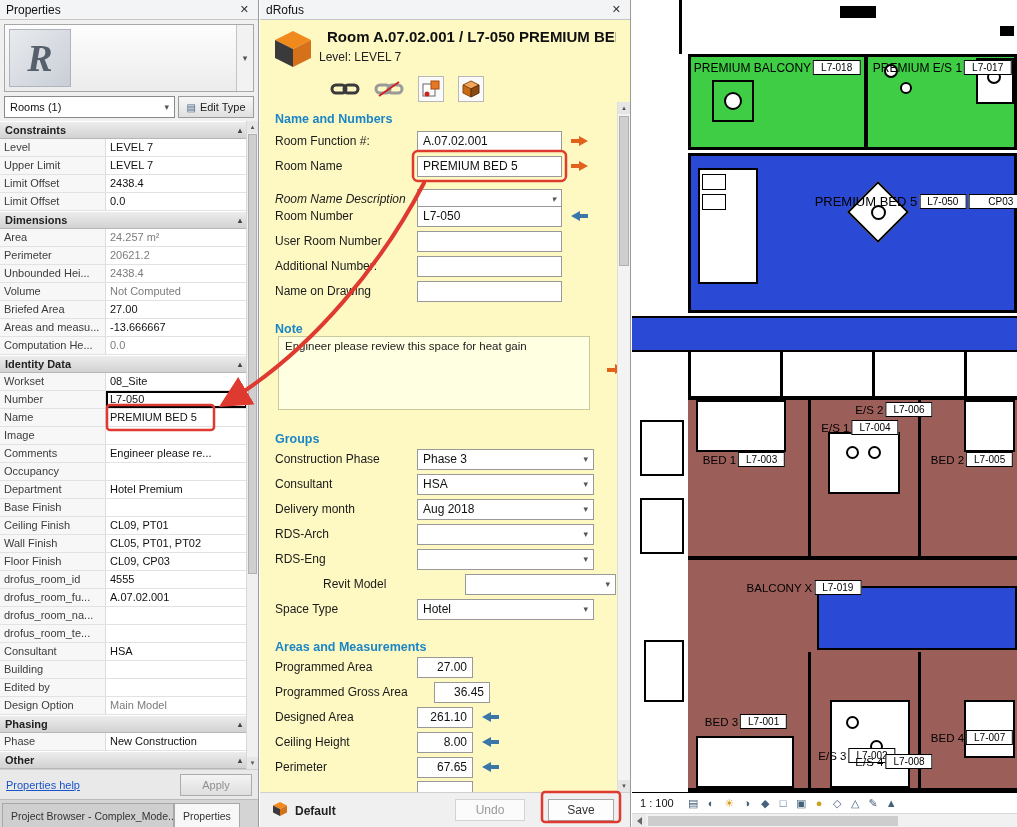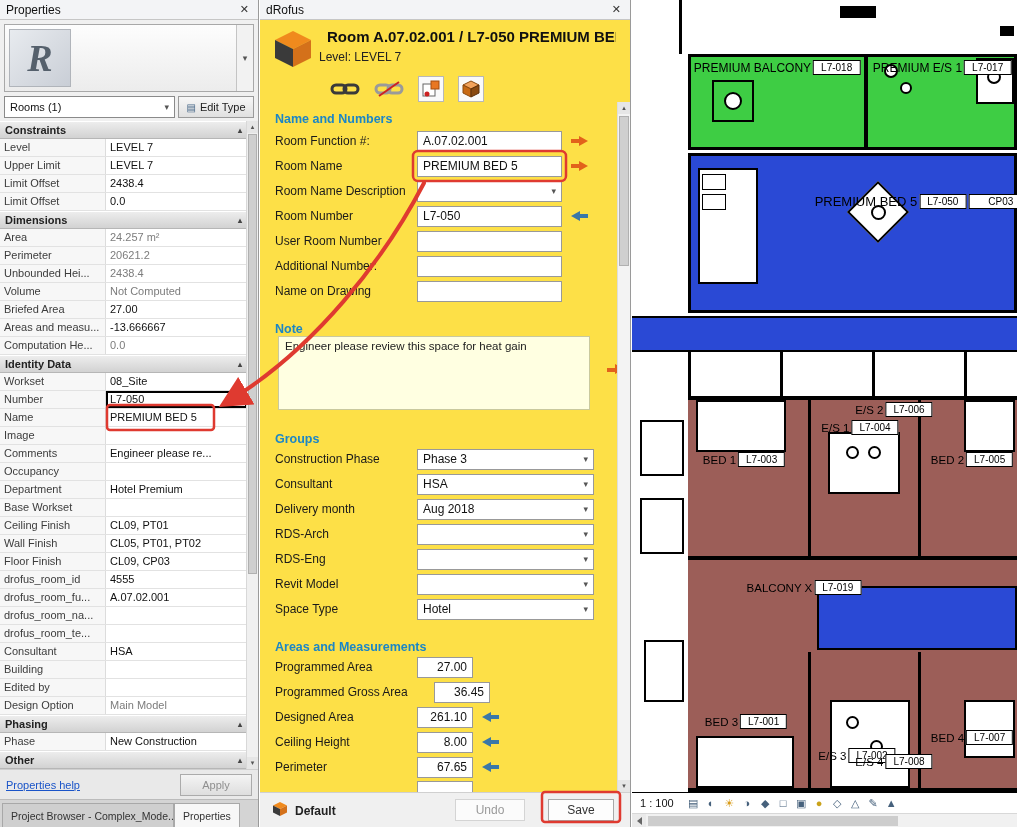--- a/index.html
+++ b/index.html
@@ -39,21 +39,21 @@
   .sthumb{position:absolute;left:1px;right:1px;top:13px;height:440px;background:#cfcfcf;border:1px solid #b0b0b0}
   .props-footer{position:absolute;left:0;right:0;bottom:28px;height:30px;background:#e9e9e9;border-top:1px solid #cfcfcf;
     display:flex;align-items:center;justify-content:space-between;padding:0 6px}
   .help-link{color:#1a54c8;text-decoration:underline;font-size:11px}
   .apply-btn{width:72px;height:22px;background:linear-gradient(#f4f4f4,#dedede);border:1px solid #ababab;color:#8f8f8f;font-size:11px;display:flex;align-items:center;justify-content:center}
   .panel-tabs{position:absolute;left:0;right:0;bottom:0;height:28px;background:#d4d4d4;border-top:1px solid #bbb;display:flex;align-items:flex-end;padding-left:2px}
   .ptab{height:24px;display:flex;align-items:center;padding:0 8px;font-size:10.5px;border:1px solid #a8a8a8;border-bottom:none;background:#cfcfcf;color:#333;white-space:nowrap;overflow:hidden;max-width:172px}
   .ptab.active{background:#f7f7f7}
 
   
-  .drofus-panel{position:absolute;left:260px;top:0;width:371px;height:827px;background:#fde047;border-right:1px solid #9a9a9a}
+  .drofus-panel{position:absolute;left:260px;top:0;width:371px;height:827px;background:#fef9c3;border-right:1px solid #9a9a9a}
   .dr-header{position:absolute;left:12px;top:28px;right:14px;height:48px}
   .dr-logo{position:absolute;left:0;top:0}
   .dr-title{position:absolute;left:55px;top:0;right:0;font-size:15px;font-weight:bold;color:#111;white-space:nowrap;overflow:hidden}
   .dr-level{position:absolute;left:47px;top:22px;font-size:12px;color:#222}
   .dr-icons{position:absolute;left:70px;top:76px;display:flex;gap:14px;align-items:center}
   .chain-icon{display:inline-flex}
   .icon-btn{width:26px;height:26px;border:1px solid #b8b8b8;background:#fafafa;display:flex;align-items:center;justify-content:center}
   .sec-title{position:absolute;left:15px;font-size:12.5px;font-weight:bold;color:#1b86c6}
   .fld-row{position:absolute;left:15px;right:14px;height:22px;display:flex;align-items:center}
   .fld-label{width:142px;font-size:12px;color:#1a1a1a;white-space:nowrap;overflow:hidden;flex:none}
@@ -228,21 +228,21 @@
         </div>
         <div class="grid-row">
           <div class="cell-label">Occupancy</div>
           <div class="cell-value"></div>
         </div>
         <div class="grid-row">
           <div class="cell-label">Department</div>
           <div class="cell-value">Hotel Premium</div>
         </div>
         <div class="grid-row">
-          <div class="cell-label">Base Workset</div>
+          <div class="cell-label">Base Finish</div>
           <div class="cell-value"></div>
         </div>
         <div class="grid-row">
           <div class="cell-label">Ceiling Finish</div>
           <div class="cell-value">CL09, PT01</div>
         </div>
         <div class="grid-row">
           <div class="cell-label">Wall Finish</div>
           <div class="cell-value">CL05, PT01, PT02</div>
         </div>
@@ -397,21 +397,21 @@
         </div>
         <div class="arrowshape orange"></div>
       </div>
       <div class="fld-row" style="top: 155px;">
         <div class="fld-label">Room Name</div>
         <div class="fld-ctrl txt">
           <div class="ctl-val">PREMIUM BED 5</div>
         </div>
         <div class="arrowshape orange"></div>
       </div>
-      <div class="fld-row" style="top: 180px;">
+      <div class="fld-row" style="top: 188px; font-style: italic;">
         <div class="fld-label">Room Name Description</div>
         <div class="fld-ctrl sel">
           <div class="ctl-val"></div>
           <div class="dd-arrow">▾</div>
         </div>
       </div>
       <div class="fld-row" style="top: 205px;">
         <div class="fld-label">Room Number</div>
         <div class="fld-ctrl txt">
           <div class="ctl-val">L7-050</div>
@@ -464,21 +464,21 @@
           <div class="dd-arrow">▾</div>
         </div>
       </div>
       <div class="fld-row" style="top: 548px;">
         <div class="fld-label">RDS-Eng</div>
         <div class="fld-ctrl sel wide">
           <div class="ctl-val"></div>
           <div class="dd-arrow">▾</div>
         </div>
       </div>
-      <div class="fld-row" style="top: 573px;">
+      <div class="fld-row" style="top: 573px; margin-left: 48px;">
         <div class="fld-label">Revit Model</div>
         <div class="fld-ctrl sel wide">
           <div class="ctl-val"></div>
           <div class="dd-arrow">▾</div>
         </div>
       </div>
       <div class="fld-row" style="top: 598px;">
         <div class="fld-label">Space Type</div>
         <div class="fld-ctrl sel wide">
           <div class="ctl-val">Hotel</div>

